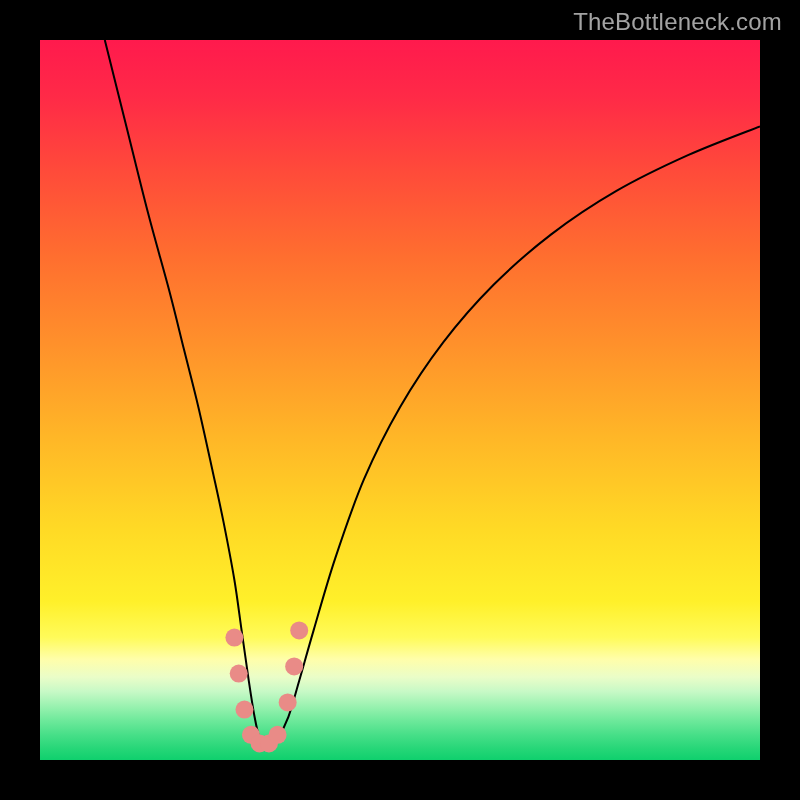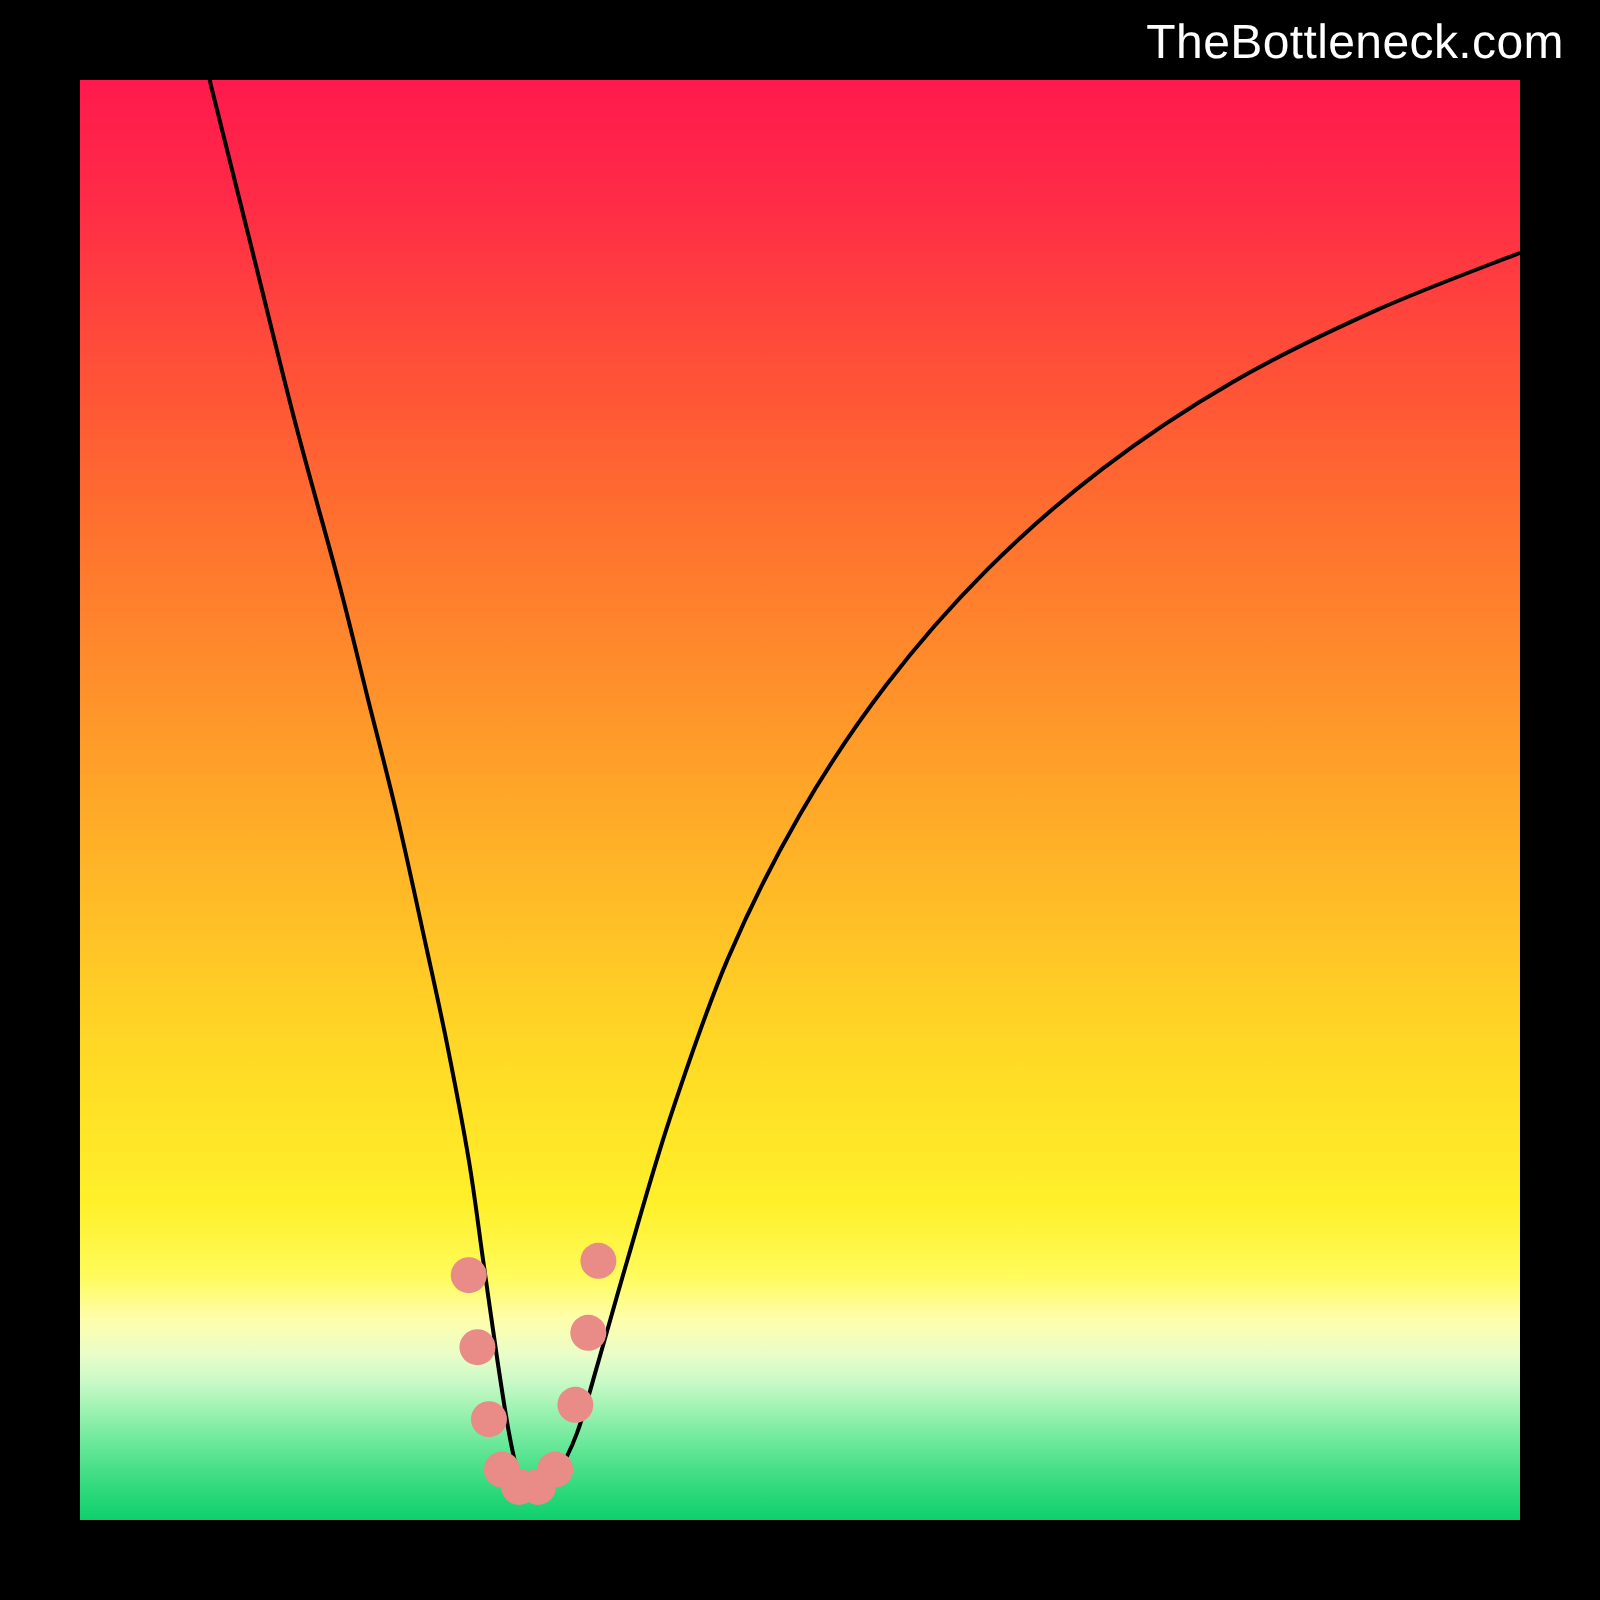--- a/index.html
+++ b/index.html
@@ -41,21 +41,21 @@
     width: 100%;
     height: 100%;
     pointer-events: none;
   }
   .watermark {
     position: absolute;
     top: 8px;
     right: 18px;
     font-size: 24px;
     font-weight: 500;
-    color: #ffffff;
+    color: #a3a3a3;
     letter-spacing: 0.2px;
   }
 </style>
 </head>
 <body>
 
 <div class="frame">
 
   <div class="watermark">TheBottleneck.com</div>
 

